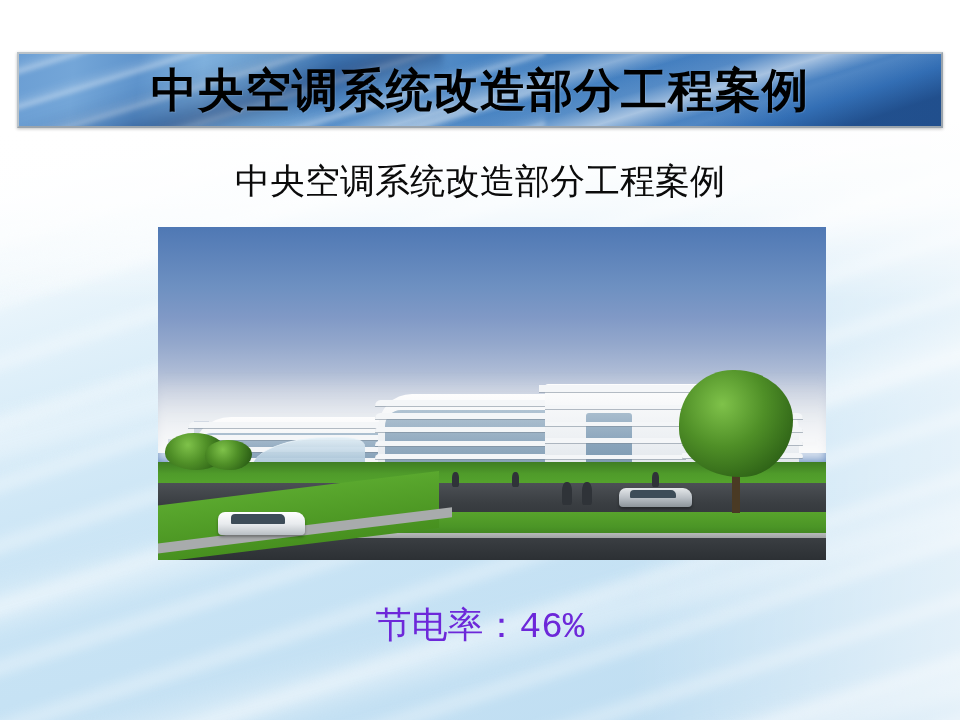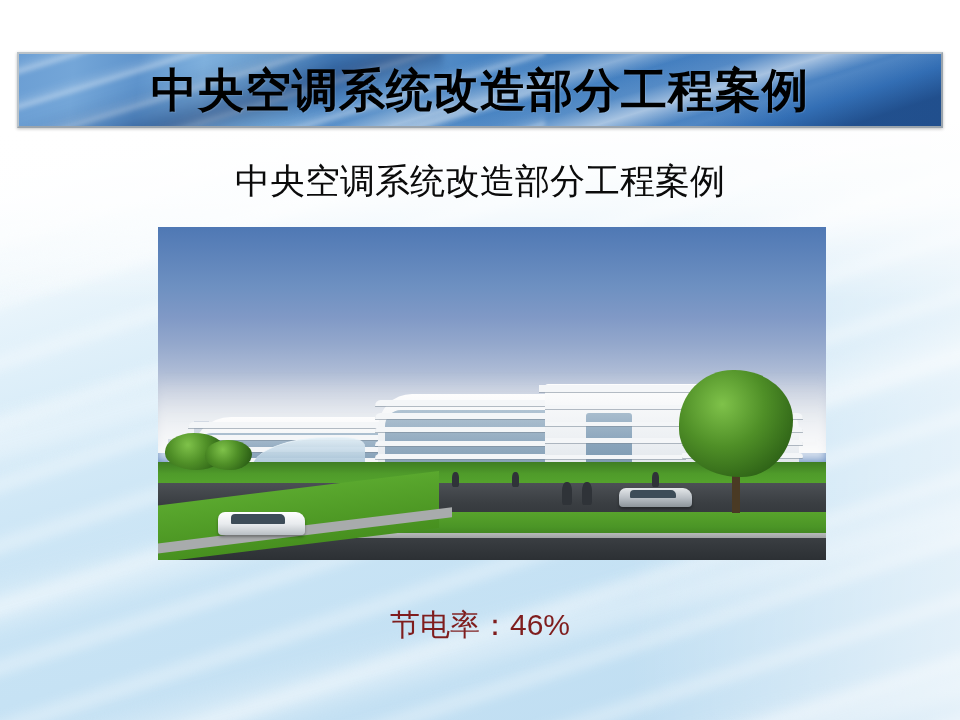--- a/index.html
+++ b/index.html
@@ -349,24 +349,24 @@
     background: linear-gradient(180deg, rgba(226,238,246,0.95) 0%, rgba(168,196,216,0.9) 60%, rgba(126,160,185,0.9) 100%);
     border-top: 1px solid #e9f3f9;
   }
 
   
   .result {
     position: absolute;
     left: 0; right: 0;
     top: 608px;
     text-align: center;
-    font-family: Liberation Sans, sans-serif;
-    font-size: 30px;
+    font-family: Liberation Mono, monospace;
+    font-size: 36px;
     line-height: 1.1;
-    color: #7f1d1d;
+    color: #6d28d9;
     white-space: nowrap;
   }
 
   
   .footer-slogan {
     position: absolute;
     right: 14px;
     bottom: 8px;
     font-family: "DejaVu Sans", "Liberation Sans", sans-serif;
     font-weight: bold;

